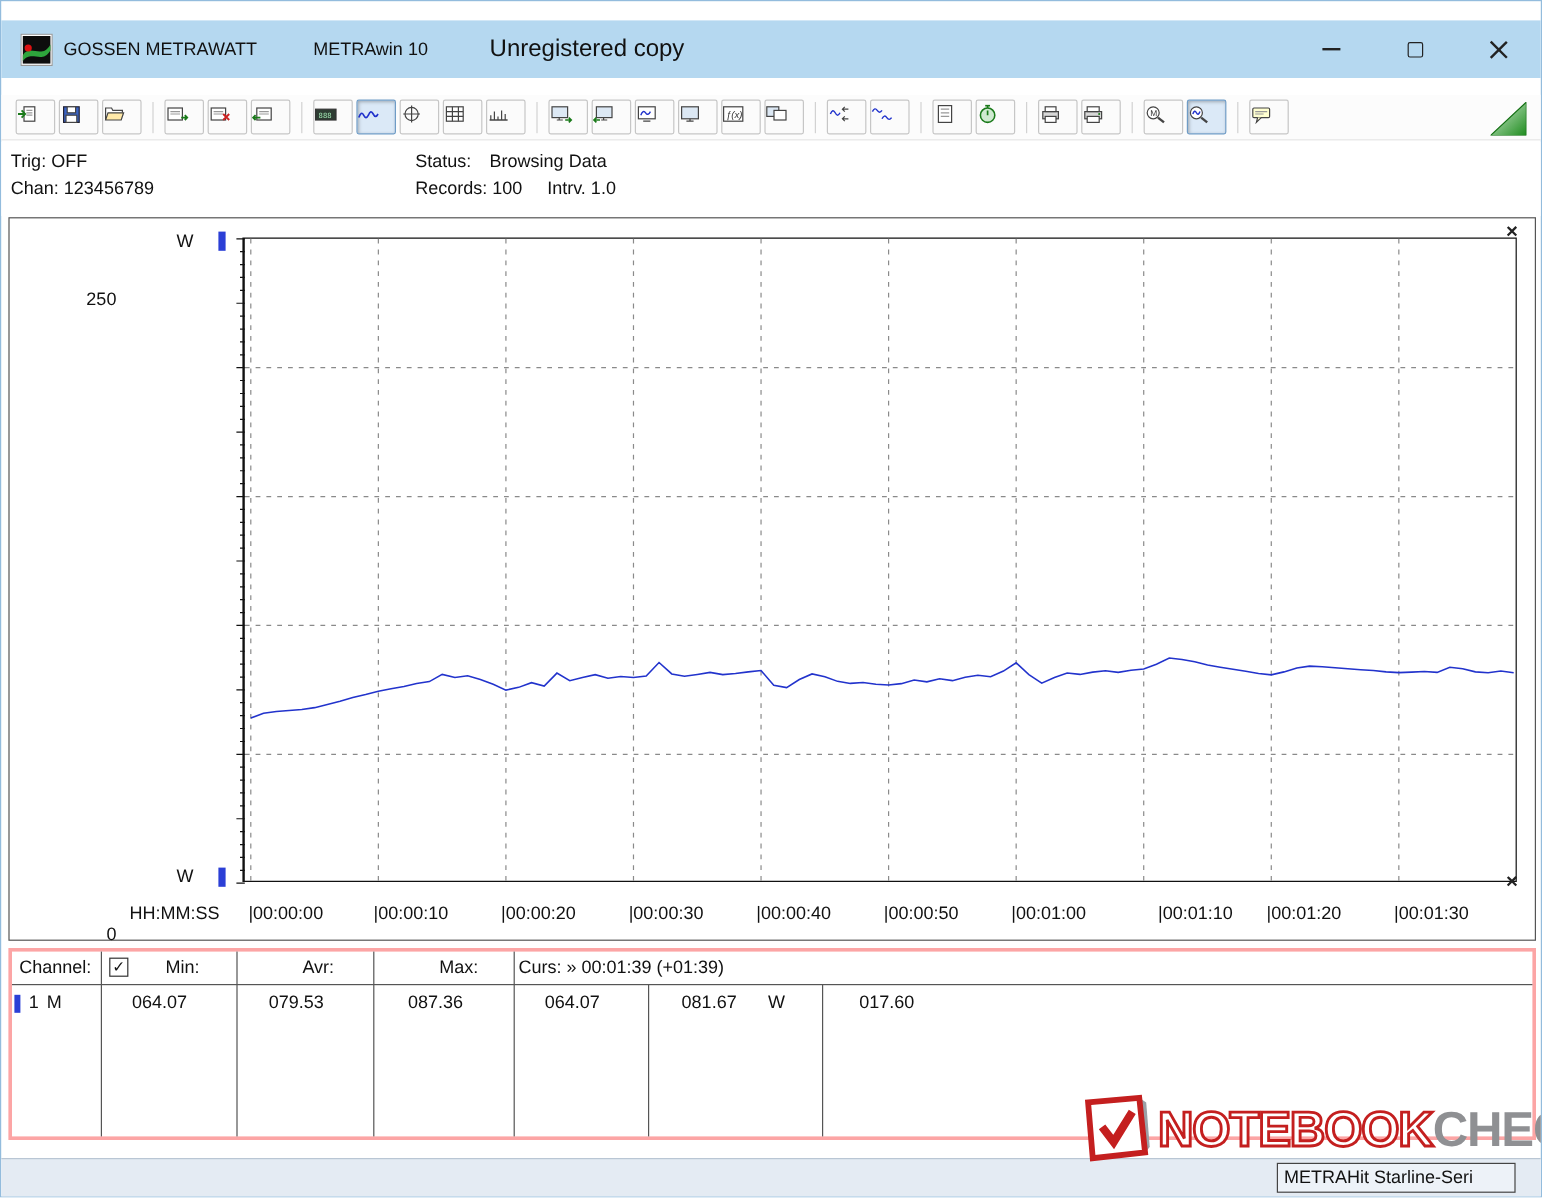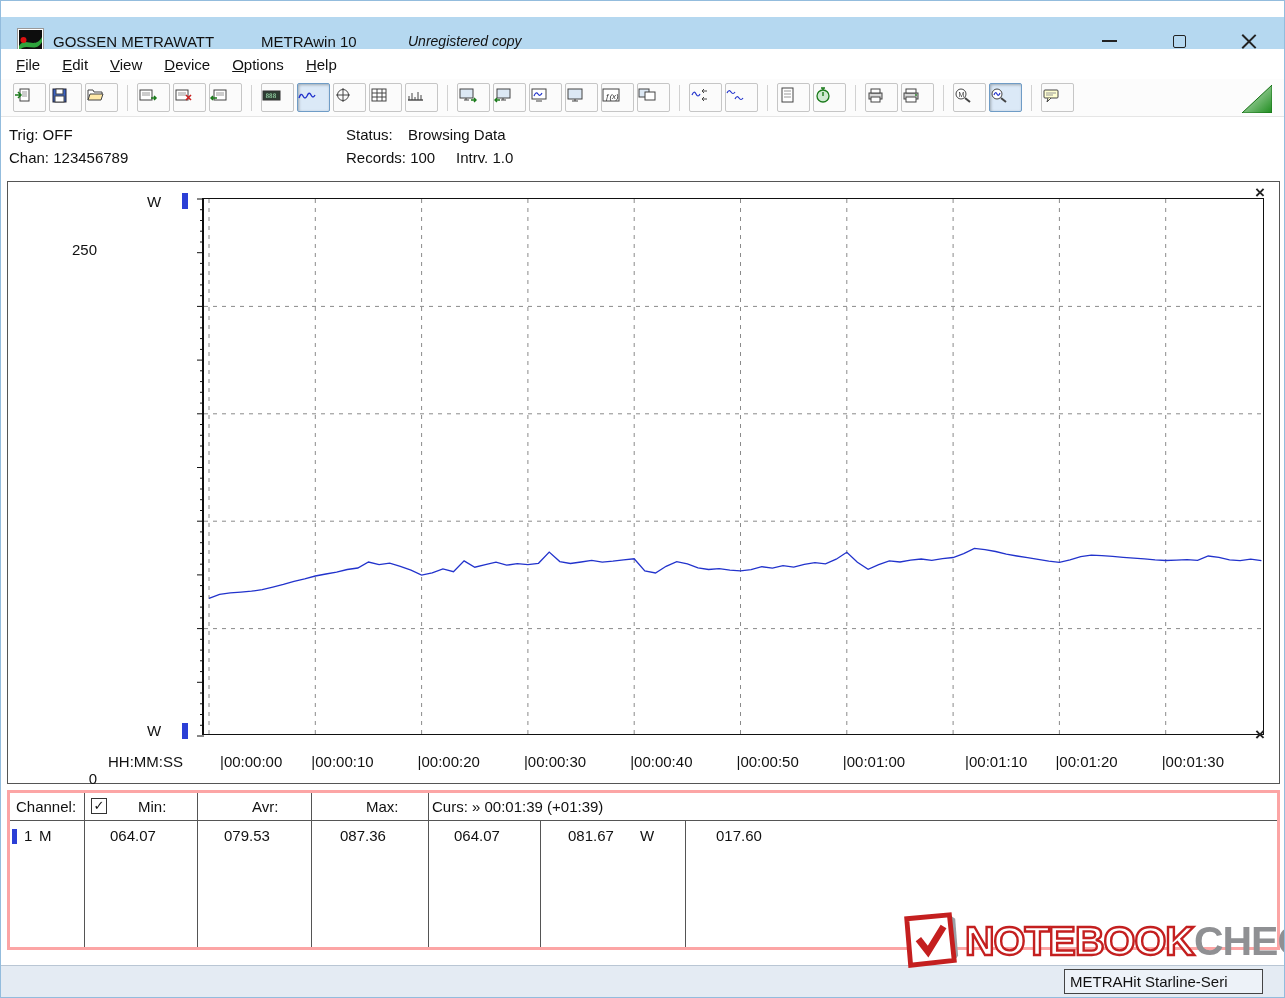--- a/index.html
+++ b/index.html
@@ -8,21 +8,21 @@
     position:relative; width:1285px; height:998px; overflow:hidden;
     font-family:"Liberation Sans", sans-serif; background:#fff;
     border:1px solid #93bcdd; color:#111;
   }
 
   
   .titlebar { position:absolute; left:0; top:16px; right:0; height:48px; background:#b5d8f0; display:flex; align-items:center; }
   .app-icon { margin-left:16px; width:27px; height:27px; }
   .tb-brand { margin-left:9px; font-size:15px; }
   .tb-app   { position:absolute; left:260px; font-size:15px; }
-  .tb-lic   { position:absolute; left:407px; font-size:14px;font-style:italic; }
+  .tb-lic   { position:absolute; left:407px; font-size:20px; }
   .win-controls { position:absolute; right:0; top:0; height:48px; display:flex; }
   .win-btn { width:70px; height:48px; display:flex; align-items:center; justify-content:center; cursor:pointer; }
   .glyph-min { width:15px; height:2px; background:#222; }
   .glyph-max { width:13px; height:13px; border:1.5px solid #222; border-radius:2px; }
   .glyph-close { position:relative; width:16px; height:16px; }
   .glyph-close::before, .glyph-close::after { content:""; position:absolute; left:7px; top:-1px; width:1.8px; height:19px; background:#222; }
   .glyph-close::before { transform:rotate(45deg); }
   .glyph-close::after  { transform:rotate(-45deg); }
 
   
@@ -120,28 +120,20 @@
         </div>
       <div class="win-btn">
           <div class="glyph-max"></div>
         </div>
       <div class="win-btn">
           <div class="glyph-close"></div>
         </div>
     </div>
   </div>
 
-  <div class="menubar">
-      <div class="menu-item"><u>F</u>ile</div>
-      <div class="menu-item"><u>E</u>dit</div>
-      <div class="menu-item"><u>V</u>iew</div>
-      <div class="menu-item"><u>D</u>evice</div>
-      <div class="menu-item"><u>O</u>ptions</div>
-      <div class="menu-item"><u>H</u>elp</div>
-    </div>
 
   <div class="toolbar">
     <svg class="green-tri" width="30" height="28">
       <defs>
           <linearGradient id="gtri" x1="0" y1="0" x2="1" y2="1">
         <stop offset="0" stop-color="#d9f0d9"></stop>
             <stop offset="1" stop-color="#1e8c1e"></stop>
       </linearGradient>
         </defs>
       <polygon points="30,0 30,28 0,28" fill="url(#gtri)" stroke="#157015" stroke-width="1"></polygon>
@@ -408,21 +400,21 @@
           <line x1="-4" y1="21.5" x2="0" y2="21.5" stroke="#111" stroke-width="1"></line>
           <line x1="-4" y1="10.7" x2="0" y2="10.7" stroke="#111" stroke-width="1"></line>
           <line x1="-7" y1="0.0" x2="0" y2="0.0" stroke="#111" stroke-width="1"></line>
           <polyline points="5.0,399.4 15.6,395.4 26.3,393.9 36.9,393.1 47.5,392.2 58.2,390.7 68.8,388.1 79.4,385.4 90.0,382.3 100.7,379.8 111.3,377.0 121.9,375.0 132.6,373.1 143.2,370.5 153.8,369.0 164.5,363.0 175.1,365.6 185.7,364.1 196.3,367.3 207.0,371.2 217.6,376.1 228.2,373.8 238.9,369.9 249.5,372.7 260.1,361.9 270.8,368.2 281.4,365.6 292.0,363.2 302.6,366.2 313.3,364.7 323.9,365.6 334.5,364.3 345.2,353.1 355.8,362.6 366.4,364.5 377.1,363.0 387.7,361.3 398.3,363.2 408.9,362.2 419.6,360.9 430.2,359.8 440.8,372.0 451.5,374.0 462.1,367.3 472.7,362.6 483.4,364.9 494.0,368.8 504.6,370.5 515.2,369.7 525.9,371.2 536.5,371.8 547.1,370.7 557.8,367.7 568.4,369.2 579.0,366.7 589.7,368.2 600.3,365.4 610.9,363.7 621.5,364.9 632.2,360.2 642.8,353.3 653.4,363.2 664.1,370.3 674.7,365.6 685.3,361.9 696.0,363.0 706.6,361.1 717.2,360.0 727.8,361.3 738.5,359.6 749.1,358.5 759.7,354.6 770.4,349.4 781.0,350.6 791.6,352.5 802.3,355.1 812.9,357.0 823.5,358.7 834.1,360.4 844.8,362.2 855.4,363.4 866.0,360.9 876.7,357.6 887.3,356.1 897.9,356.6 908.6,357.4 919.2,358.3 929.8,359.1 940.4,359.8 951.1,360.9 961.7,361.5 972.3,361.1 983.0,360.6 993.6,361.3 1004.2,357.0 1014.9,358.3 1025.5,360.9 1036.1,361.7 1046.7,360.2 1057.4,361.6" fill="none" stroke="#2233cc" stroke-width="1.3"></polyline>
         </svg>
       </div>
     <span class="xcursor xc-top">×</span>
     <span class="xcursor xc-bot">×</span>
     <span class="hms">HH:MM:SS</span>
 
-  <span class="xtick" style="left: 212px;">|00:00:00</span>
+  <span class="xtick" style="left: 199px;">|00:00:00</span>
       <span class="xtick" style="left: 303.3px;">|00:00:10</span>
       <span class="xtick" style="left: 409.6px;">|00:00:20</span>
       <span class="xtick" style="left: 515.9px;">|00:00:30</span>
       <span class="xtick" style="left: 622.2px;">|00:00:40</span>
       <span class="xtick" style="left: 728.5px;">|00:00:50</span>
       <span class="xtick" style="left: 834.8px;">|00:01:00</span>
       <span class="xtick" style="left: 941.1px; margin-left: 16px;">|00:01:10</span>
       <span class="xtick" style="left: 1047.4px;">|00:01:20</span>
       <span class="xtick" style="left: 1153.7px;">|00:01:30</span>
     </div>

